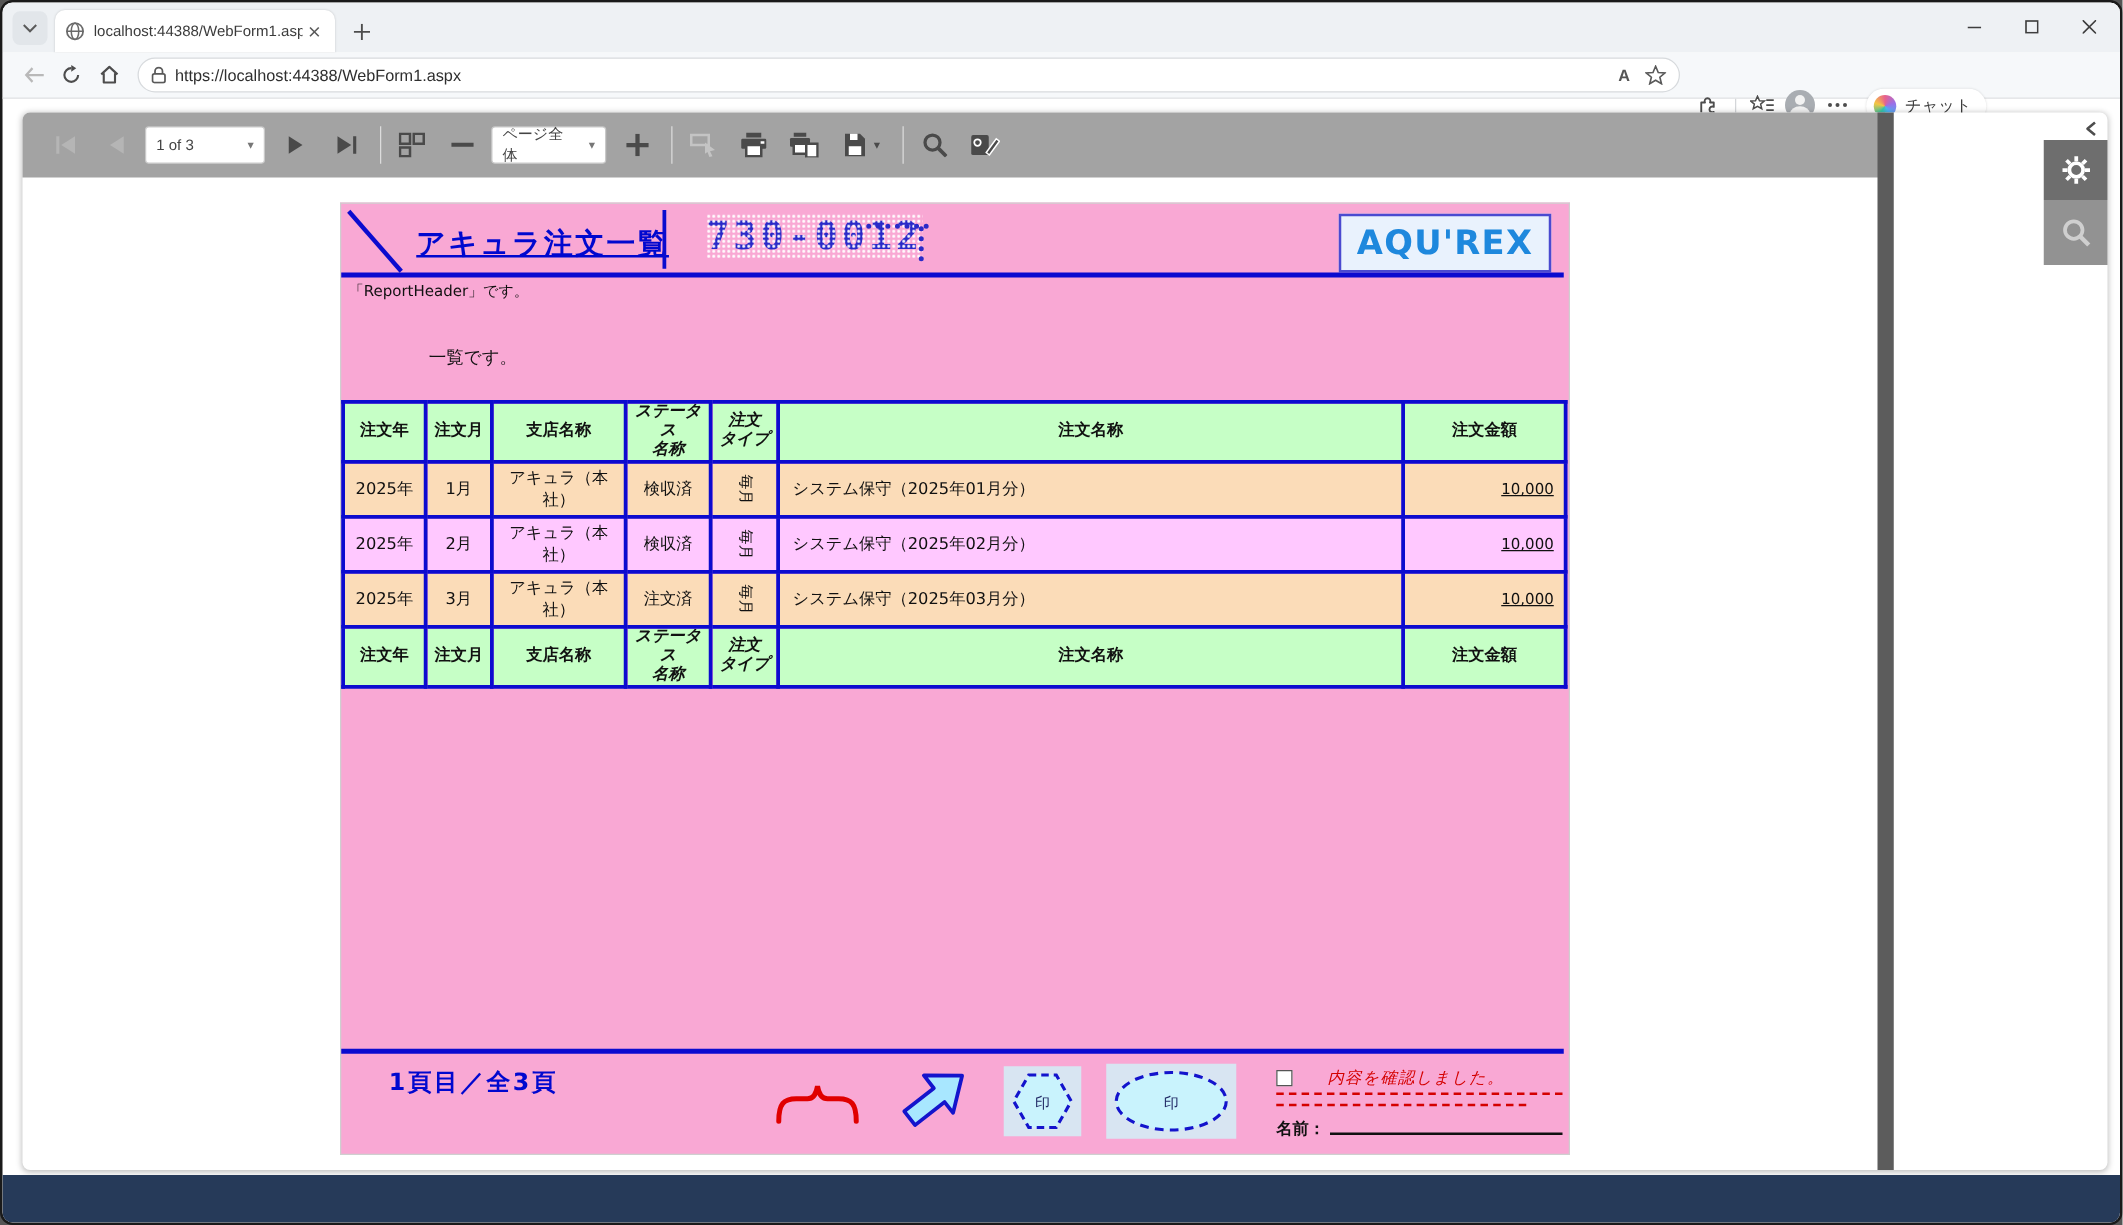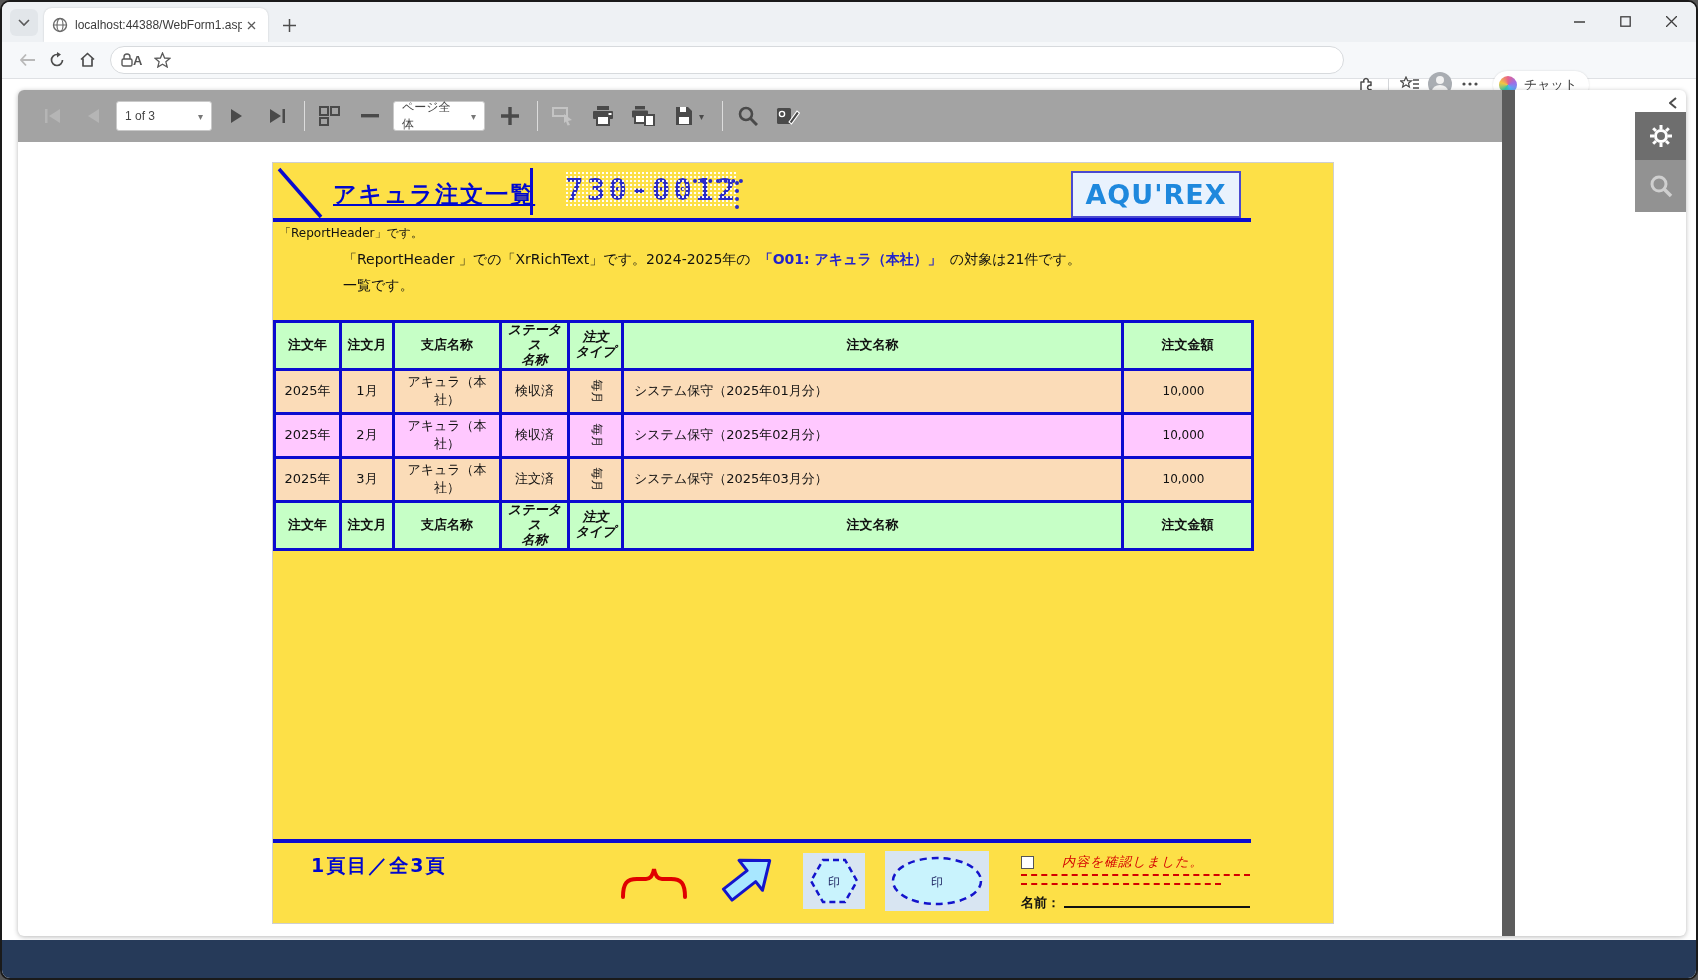--- a/index.html
+++ b/index.html
@@ -52,21 +52,21 @@
   .tselect .caret { margin-left:auto; padding-left:10px; color:#777; font-size:10px; }
   .pagebox { width:96px; } .zoombox { width:92px; justify-content:space-between;align-items:center; }
   .vscroll { position:absolute; left:1484px; top:0; width:13px; height:846px; background:#5c5c5c; }
   .sidecollapse { position:absolute; left:1644px; top:4px; width:22px; height:18px;
                   display:flex; align-items:center; justify-content:center; }
   .sidetab { position:absolute; left:1617px; width:51px; height:48px; display:flex; align-items:center; justify-content:center; }
   .sidetab.gear { top:22px; background:#6e6e6e; }
   .sidetab.search { top:70px; background:#929292; height:52px; }
 
   
-  .page { position:absolute; left:254px; top:72px; width:1062px; height:762px; background:#fde047;
+  .page { position:absolute; left:254px; top:72px; width:984px; height:762px; background:#f9a8d4;
           border:1px solid #cfcfcf; font-family:"DejaVu Sans", sans-serif;padding-left:23px; }
   .blue-rule { position:absolute; left:0; width:978px; height:4px; background:#0b0bcf; }
   .r-title { position:absolute; left:60px; top:16px; font-size:23px; font-weight:bold; color:#0008cf;
              text-decoration:underline; letter-spacing:2px; }
   .r-vsep { position:absolute; left:257px; top:5px; height:47px; border-left:3px solid #0b0bcf; }
   .postal { position:absolute; left:292px; top:8px; font-family:"DejaVu Sans Mono", monospace;
             font-size:31px; font-weight:bold; color:#2a2ac8; letter-spacing:3px; }
   .postal::after { content:""; position:absolute; inset:0;
             background-image:radial-gradient(circle, rgba(255,255,255,.95) 1px, transparent 1.3px);
             background-size:4px 4px; }
@@ -88,21 +88,21 @@
 
   table.orders { position:absolute; left:0; top:157px; border-collapse:collapse; table-layout:fixed; }
   .orders td { border:3px solid #0b0bcf; height:44px; text-align:center; font-size:13px; color:#111;
                overflow:hidden; }
   .orders .hd { background:#c6ffc6; font-weight:bold; white-space:pre-line; line-height:1.15; }
   .orders .hd.it { font-style:italic; }
   .orders tr.peach td { background:#fbdcb8; }
   .orders tr.pink  td { background:#ffc8ff; }
   .orders .c-name { text-align:left; padding-left:10px; }
   .orders td.c-name-hd { text-align:center; }
-  .orders .c-amount { padding-right:8px; font-size:12px; }
+  .orders .c-amount { text-align:right; padding-right:8px; font-size:12px;text-decoration:underline; }
   .rot { display:inline-block; transform:rotate(90deg); font-size:12px; white-space:nowrap; }
 
   .f-rule { top:676px; }
   .f-pageno { position:absolute; left:38px; top:690px; font-size:19px; font-weight:bold;
               color:#0008cf; letter-spacing:2px; }
   .f-brace { position:absolute; left:345px; top:700px; }
   .f-arrow { position:absolute; left:440px; top:683px; }
   .stamp-panel { position:absolute; background:#d8e5f2; display:flex; align-items:center; justify-content:center; }
   .hexpanel { left:530px; top:690px; width:62px; height:56px; }
   .ellpanel { left:612px; top:688px; width:104px; height:60px; }
@@ -180,20 +180,21 @@
     <div class="navicon">
       <svg width="17" height="16">
           <path d="M2,7.5 L8.5,1.5 L15,7.5 M4,6.5 V14 H13 V6.5" fill="none" stroke="#4d4d4d" stroke-width="1.7" stroke-linejoin="round"></path>
         </svg>
     </div>
     <div class="addressbar">
       <svg width="12" height="14">
         <rect x="1" y="6" width="10" height="7" rx="1.5" fill="none" stroke="#5a5a5a" stroke-width="1.4"></rect>
         <path d="M3,6 V4 a3,3 0 0 1 6,0 V6" fill="none" stroke="#5a5a5a" stroke-width="1.4"></path>
       </svg>
+      <span class="url">https://localhost:44388/WebForm1.aspx</span>
       <span class="readaloud">A</span>
       <svg width="17" height="16">
         <path d="M8.5,1 L10.6,6 L16,6.3 L11.9,9.8 L13.2,15 L8.5,12.2 L3.8,15 L5.1,9.8 L1,6.3 L6.4,6 Z" fill="none" stroke="#5a5a5a" stroke-width="1.3"></path>
       </svg>
     </div>
     <div class="nav-right">
       <div class="navicon">
         <svg width="18" height="18">
           <path d="M3,7 h3 a2.3,2.3 0 1 1 4,0 h3 v3.5 a2.3,2.3 0 1 0 0,4 V16 H3 Z" fill="none" stroke="#4d4d4d" stroke-width="1.5" stroke-linejoin="round"></path>
         </svg>
@@ -326,21 +327,20 @@
       </svg>
       <div class="r-title">アキュラ注文一覧</div>
       <div class="r-vsep"></div>
       <div class="postal">730-0012</div>
       <div class="dots-h"></div>
       <div class="dots-v"></div>
       <div class="logo">AQU'REX</div>
       <div class="blue-rule" style="top:55px"></div>
 
       <div class="r-line1">「ReportHeader」です。</div>
-      <div class="r-line2"><span>「ReportHeader 」での「XrRichText」です。2024-2025年の</span><span class="em">「O01: アキュラ（本社）」</span><span>の対象は21件です。</span></div>
       <div class="r-line3">一覧です。</div>
 
       <table class="orders">
         <colgroup>
           <col style="width:66px">
             <col style="width:53px">
             <col style="width:107px">
             <col style="width:68px">
           <col style="width:54px">
             <col style="width:500px">

